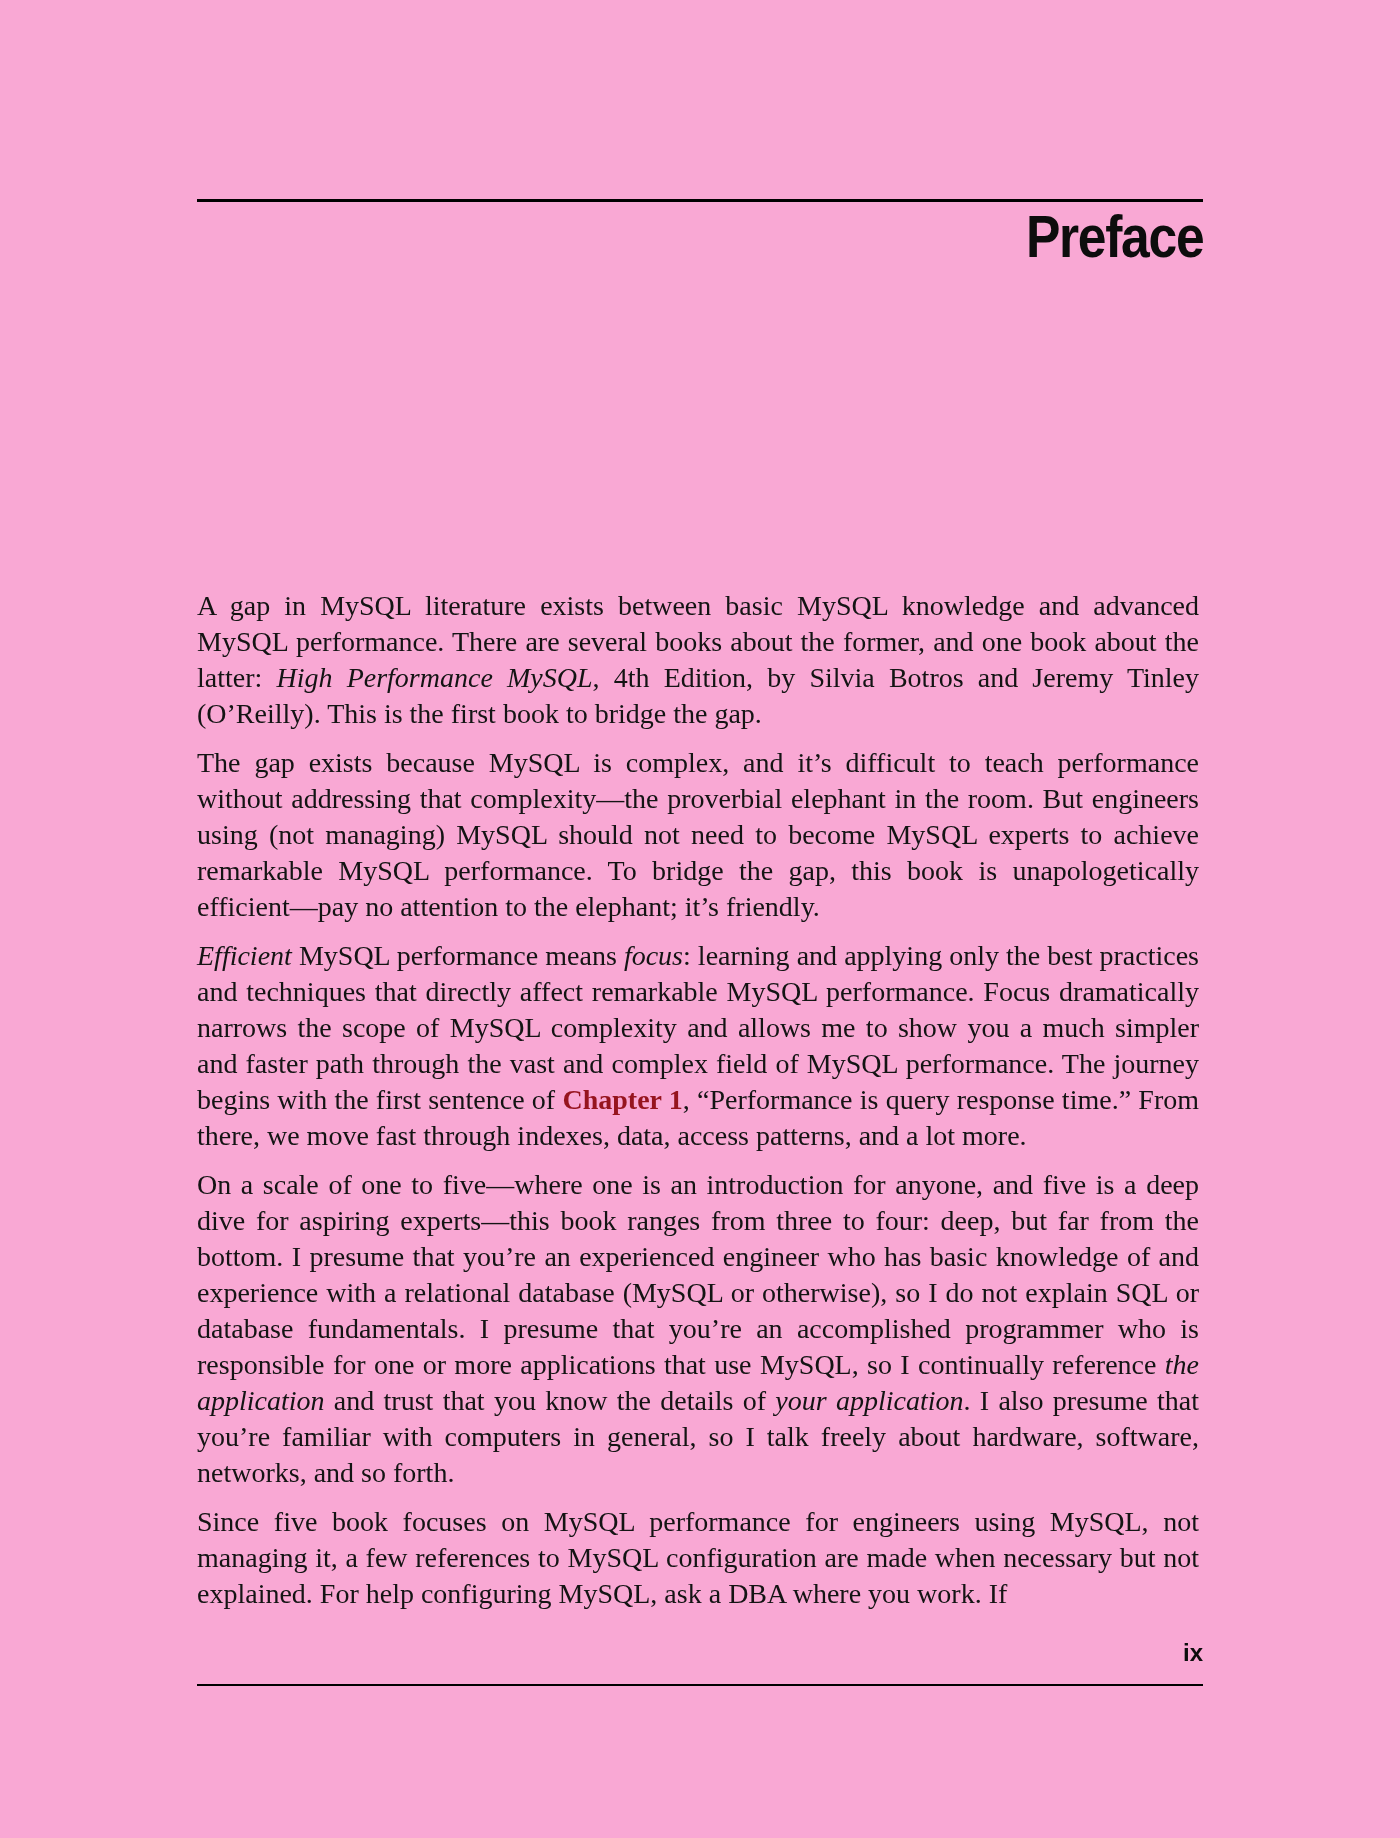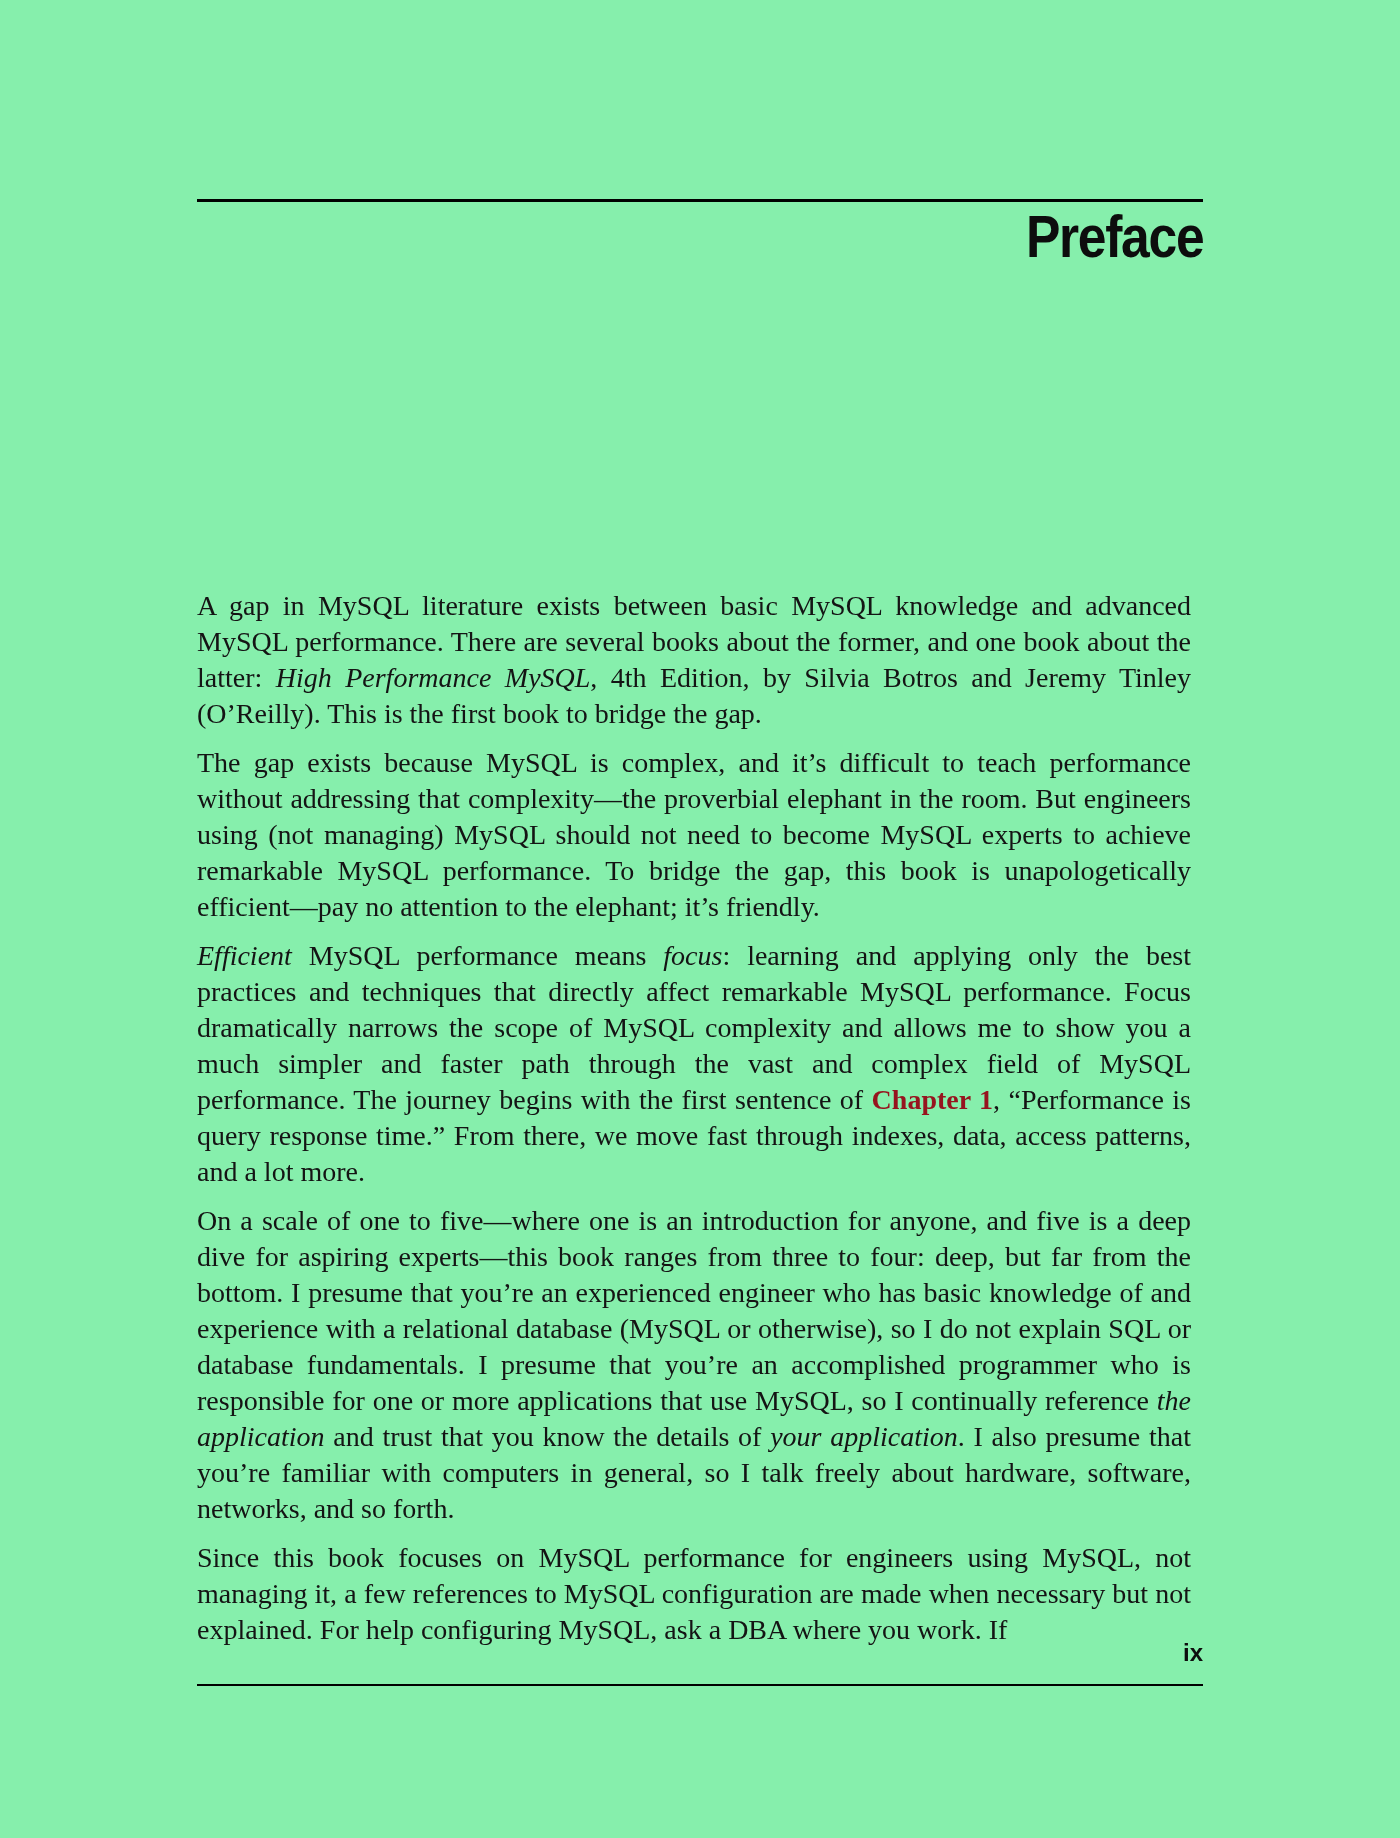--- a/index.html
+++ b/index.html
@@ -4,21 +4,21 @@
 <style>
   html, body {
     margin: 0;
     padding: 0;
     background: #ffffff;
   }
   .page {
     position: relative;
     width: 1400px;
     height: 1838px;
-    background: #86efac;
+    background: #f9a8d4;
     overflow: hidden;
   }
   .rule-top {
     position: absolute;
     left: 197px;
     top: 199px;
     width: 1006px;
     height: 3px;
     background: #000000;
   }
@@ -37,21 +37,21 @@
     transform-origin: 100% 0;
     white-space: nowrap;
   }
   .body-text {
     position: absolute;
     left: 197px;
     top: 588px;
     width: 1006px;
   }
   .para {
-    margin: 0 12px 13px 0;
+    margin: 0 4px 13px 0;
     font-family: "Liberation Serif", serif;
     font-size: 28px;
     line-height: 36px;
     text-align: justify;
     color: #141414;
   }
   .para .it {
     font-style: italic;
   }
   .para a.xref {
@@ -84,20 +84,20 @@
 
   <div class="rule-top"></div>
 
   <h1 class="chapter-title">Preface</h1>
 
   <main class="body-text">
       <p class="para"><span>A gap in MySQL literature exists between basic MySQL knowledge and advanced MySQL performance. There are several books about the former, and one book about the latter: </span><span class="it">High Performance MySQL</span><span>, 4th Edition, by Silvia Botros and Jeremy Tinley (O’Reilly). This is the first book to bridge the gap.</span></p>
       <p class="para"><span>The gap exists because MySQL is complex, and it’s difficult to teach performance without addressing that complexity—the proverbial elephant in the room. But engineers using (not managing) MySQL should not need to become MySQL experts to achieve remarkable MySQL performance. To bridge the gap, this book is unapologetically efficient—pay no attention to the elephant; it’s friendly.</span></p>
       <p class="para"><span class="it">Efficient</span><span> MySQL performance means </span><span class="it">focus</span><span>: learning and applying only the best practices and techniques that directly affect remarkable MySQL performance. Focus dramatically narrows the scope of MySQL complexity and allows me to show you a much simpler and faster path through the vast and complex field of MySQL performance. The journey begins with the first sentence of </span><a href="#" class="xref">Chapter 1</a><span>, “Performance is query response time.” From there, we move fast through indexes, data, access patterns, and a lot more.</span></p>
       <p class="para"><span>On a scale of one to five—where one is an introduction for anyone, and five is a deep dive for aspiring experts—this book ranges from three to four: deep, but far from the bottom. I presume that you’re an experienced engineer who has basic knowledge of and experience with a relational database (MySQL or otherwise), so I do not explain SQL or database fundamentals. I presume that you’re an accomplished programmer who is responsible for one or more applications that use MySQL, so I continually reference </span><span class="it">the application</span><span> and trust that you know the details of </span><span class="it">your application</span><span>. I also presume that you’re familiar with computers in general, so I talk freely about hardware, software, networks, and so forth.</span></p>
-      <p class="para"><span>Since this book focuses on MySQL performance for engineers using MySQL, not managing it, a few references to MySQL configuration are made when necessary but not explained. For help configuring MySQL, ask a DBA where you work. If</span></p>
+      <p class="para"><span>Since five book focuses on MySQL performance for engineers using MySQL, not managing it, a few references to MySQL configuration are made when necessary but not explained. For help configuring MySQL, ask a DBA where you work. If</span></p>
     </main>
 
   <div class="rule-bottom"></div>
 
   <div class="folio">ix</div>
 
 </div>
 
 </body></html>

